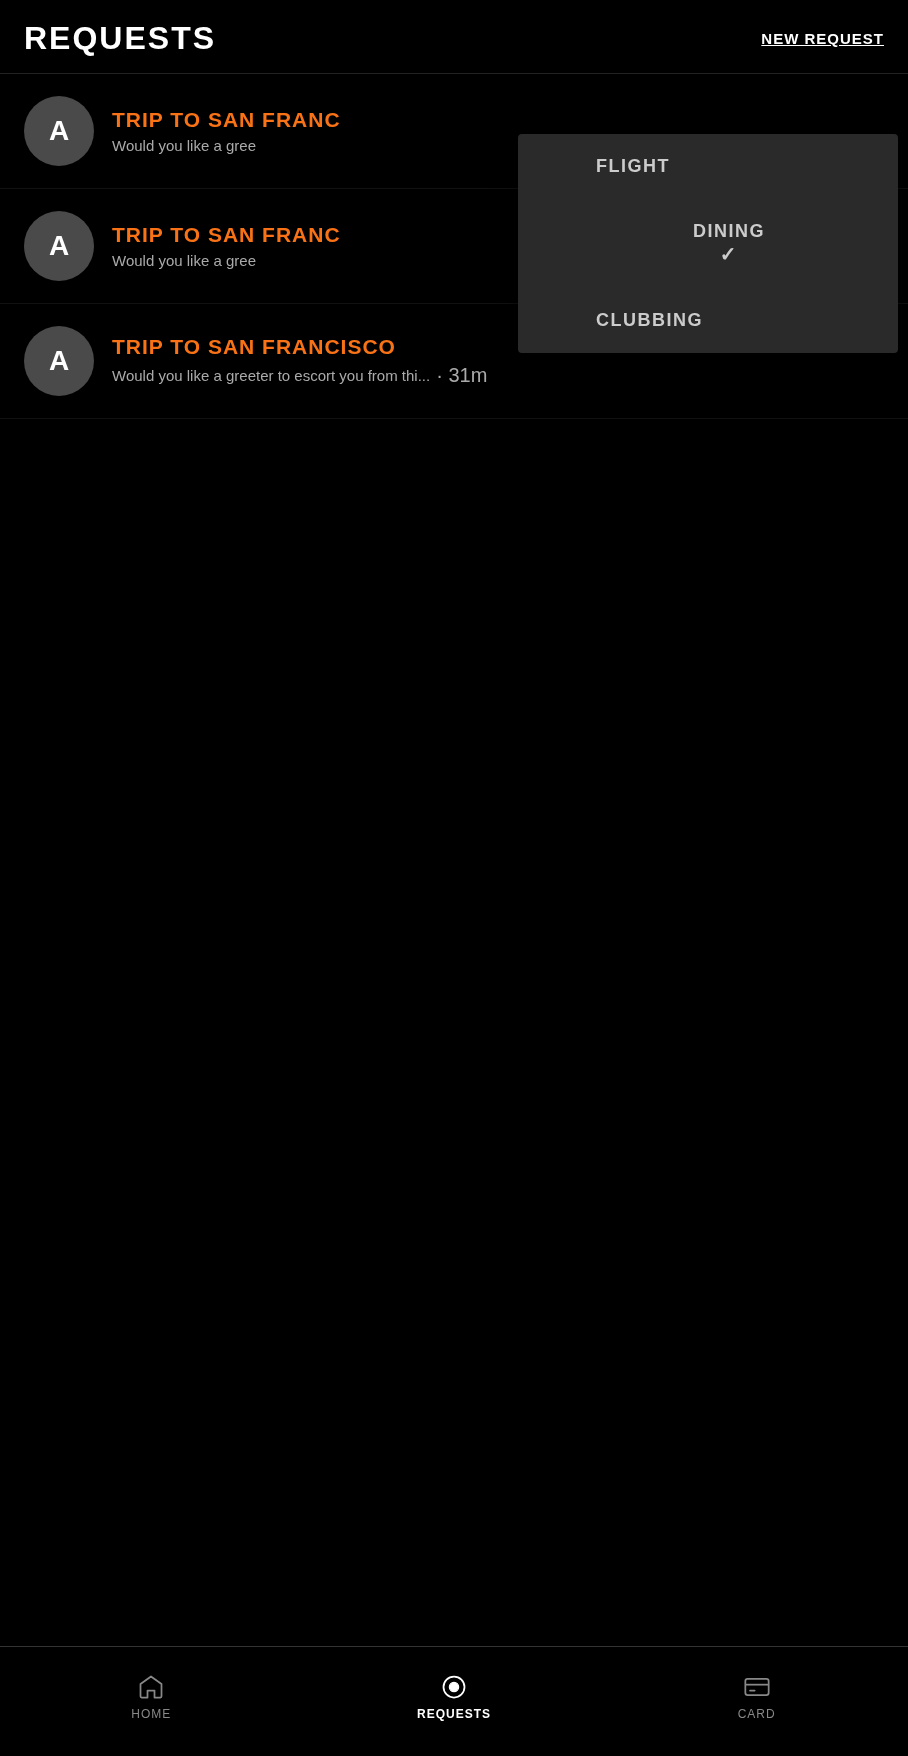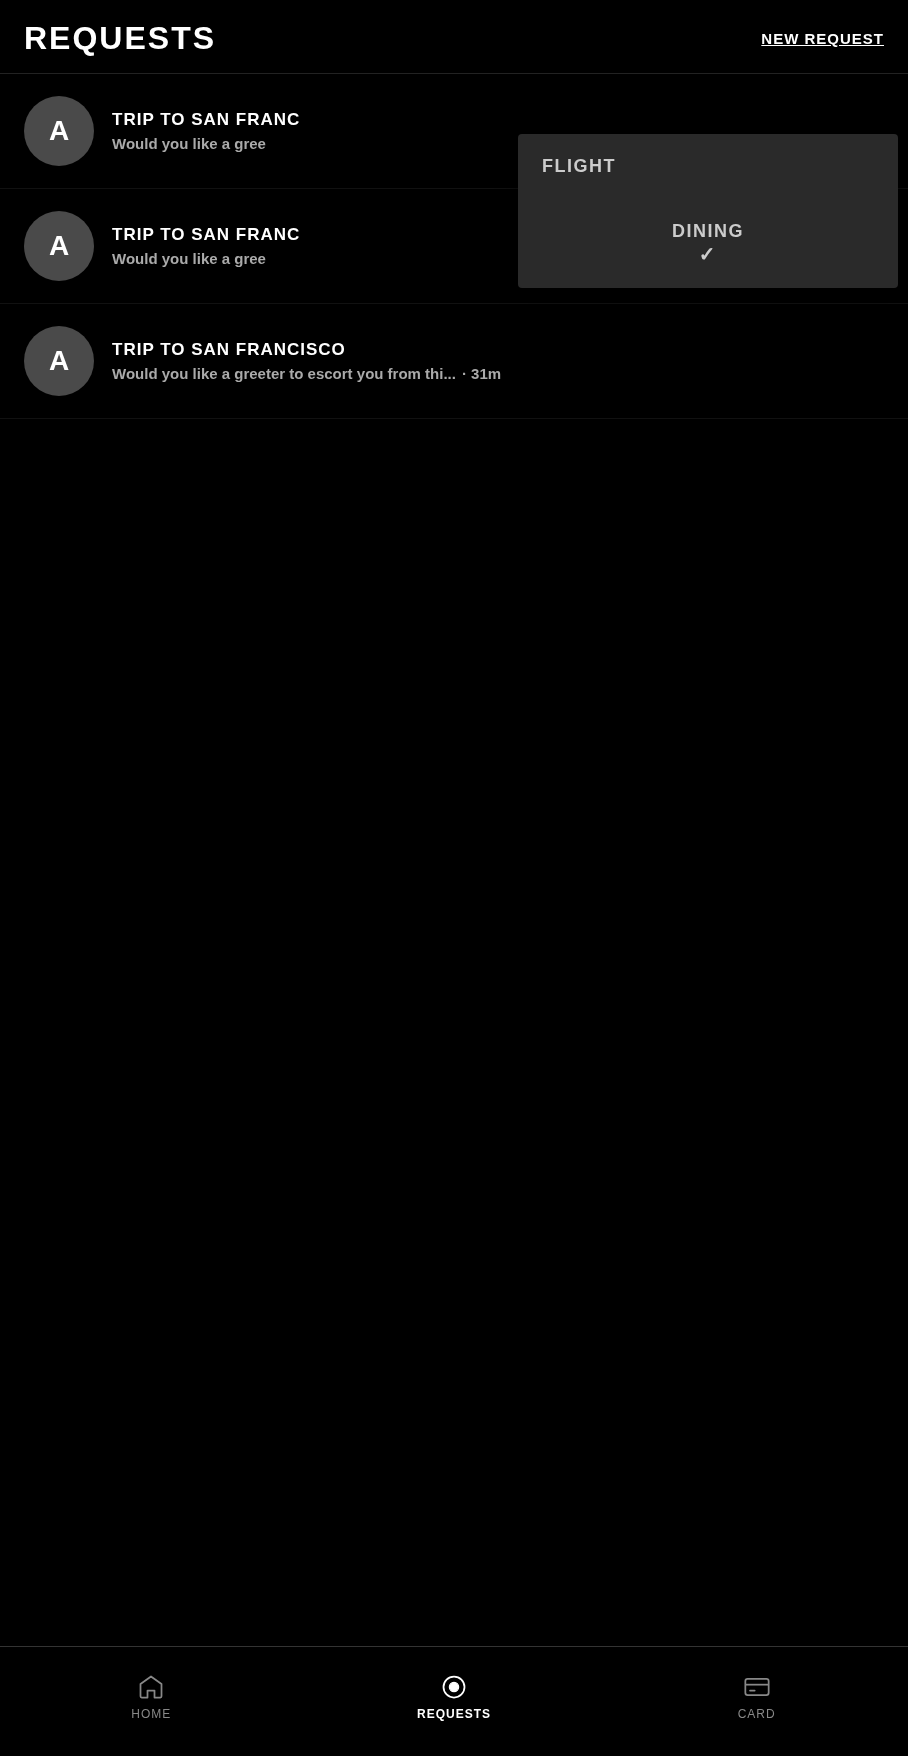--- a/index.html
+++ b/index.html
@@ -75,44 +75,43 @@
       flex-shrink: 0;
       margin-right: 18px;
     }
 
     .request-content {
       flex: 1;
       overflow: hidden;
     }
 
     .request-title {
-      font-size: 17px;
+      font-size: 21px;
       font-weight: 700;
       letter-spacing: 1px;
-      color: #ffffff;
+      color: #f97316;
       text-transform: uppercase;
       margin-bottom: 5px;
       white-space: nowrap;
       overflow: hidden;
       text-overflow: ellipsis;
     }
 
     .request-preview {
       font-size: 15px;
       color: #aaa;
       white-space: nowrap;
       overflow: hidden;
       text-overflow: ellipsis;
       display: flex;
       align-items: center;
-      font-weight: bold;
     }
 
     .request-time {
-      font-size: 15px;
+      font-size: 20px;
       color: #aaa;
       margin-left: 6px;
       flex-shrink: 0;
     }
 
     .dropdown-menu {
       position: absolute;
       top: 60px;
       right: 10px;
       width: 380px;
@@ -120,27 +119,28 @@
       border-radius: 4px;
       overflow: hidden;
       z-index: 20;
       box-shadow: 0 4px 20px rgba(0,0,0,0.6);
     }
 
     .dropdown-item {
       display: flex;
       align-items: center;
       justify-content: space-between;
-      padding: 22px 24px;
+      padding: 22px 36px;
       cursor: pointer;
       font-size: 18px;
       font-weight: 600;
       letter-spacing: 1.5px;
       color: #ccc;
       text-transform: uppercase;
+      margin-left: 42px;
     }
 
     .dropdown-item.selected {
       color: #ccc;
       flex-direction: column;
     }
 
     .check-icon {
       color: #ccc;
       font-size: 20px;
@@ -239,20 +239,23 @@
   </div>
 
   <div class="dropdown-menu">
     <div class="dropdown-item">
       <span>FLIGHT</span>
     </div>
     <div class="dropdown-item selected">
       <span>DINING</span>
       <span class="check-icon">✓</span>
     </div>
+    <div class="dropdown-item">
+      <span>CLUBBING</span>
+    </div>
   </div>
 
 </div>
 
 <nav class="bottom-nav">
 
   <div class="nav-item">
     <div class="nav-icon">
       <svg viewBox="0 0 24 24" fill="none" xmlns="http://www.w3.org/2000/svg">
         <path d="M3 9.5L12 3L21 9.5V20C21 20.5523 20.5523 21 20 21H15V15H9V21H4C3.44772 21 3 20.5523 3 20V9.5Z" stroke="#888" stroke-width="1.5" stroke-linejoin="round"></path>

